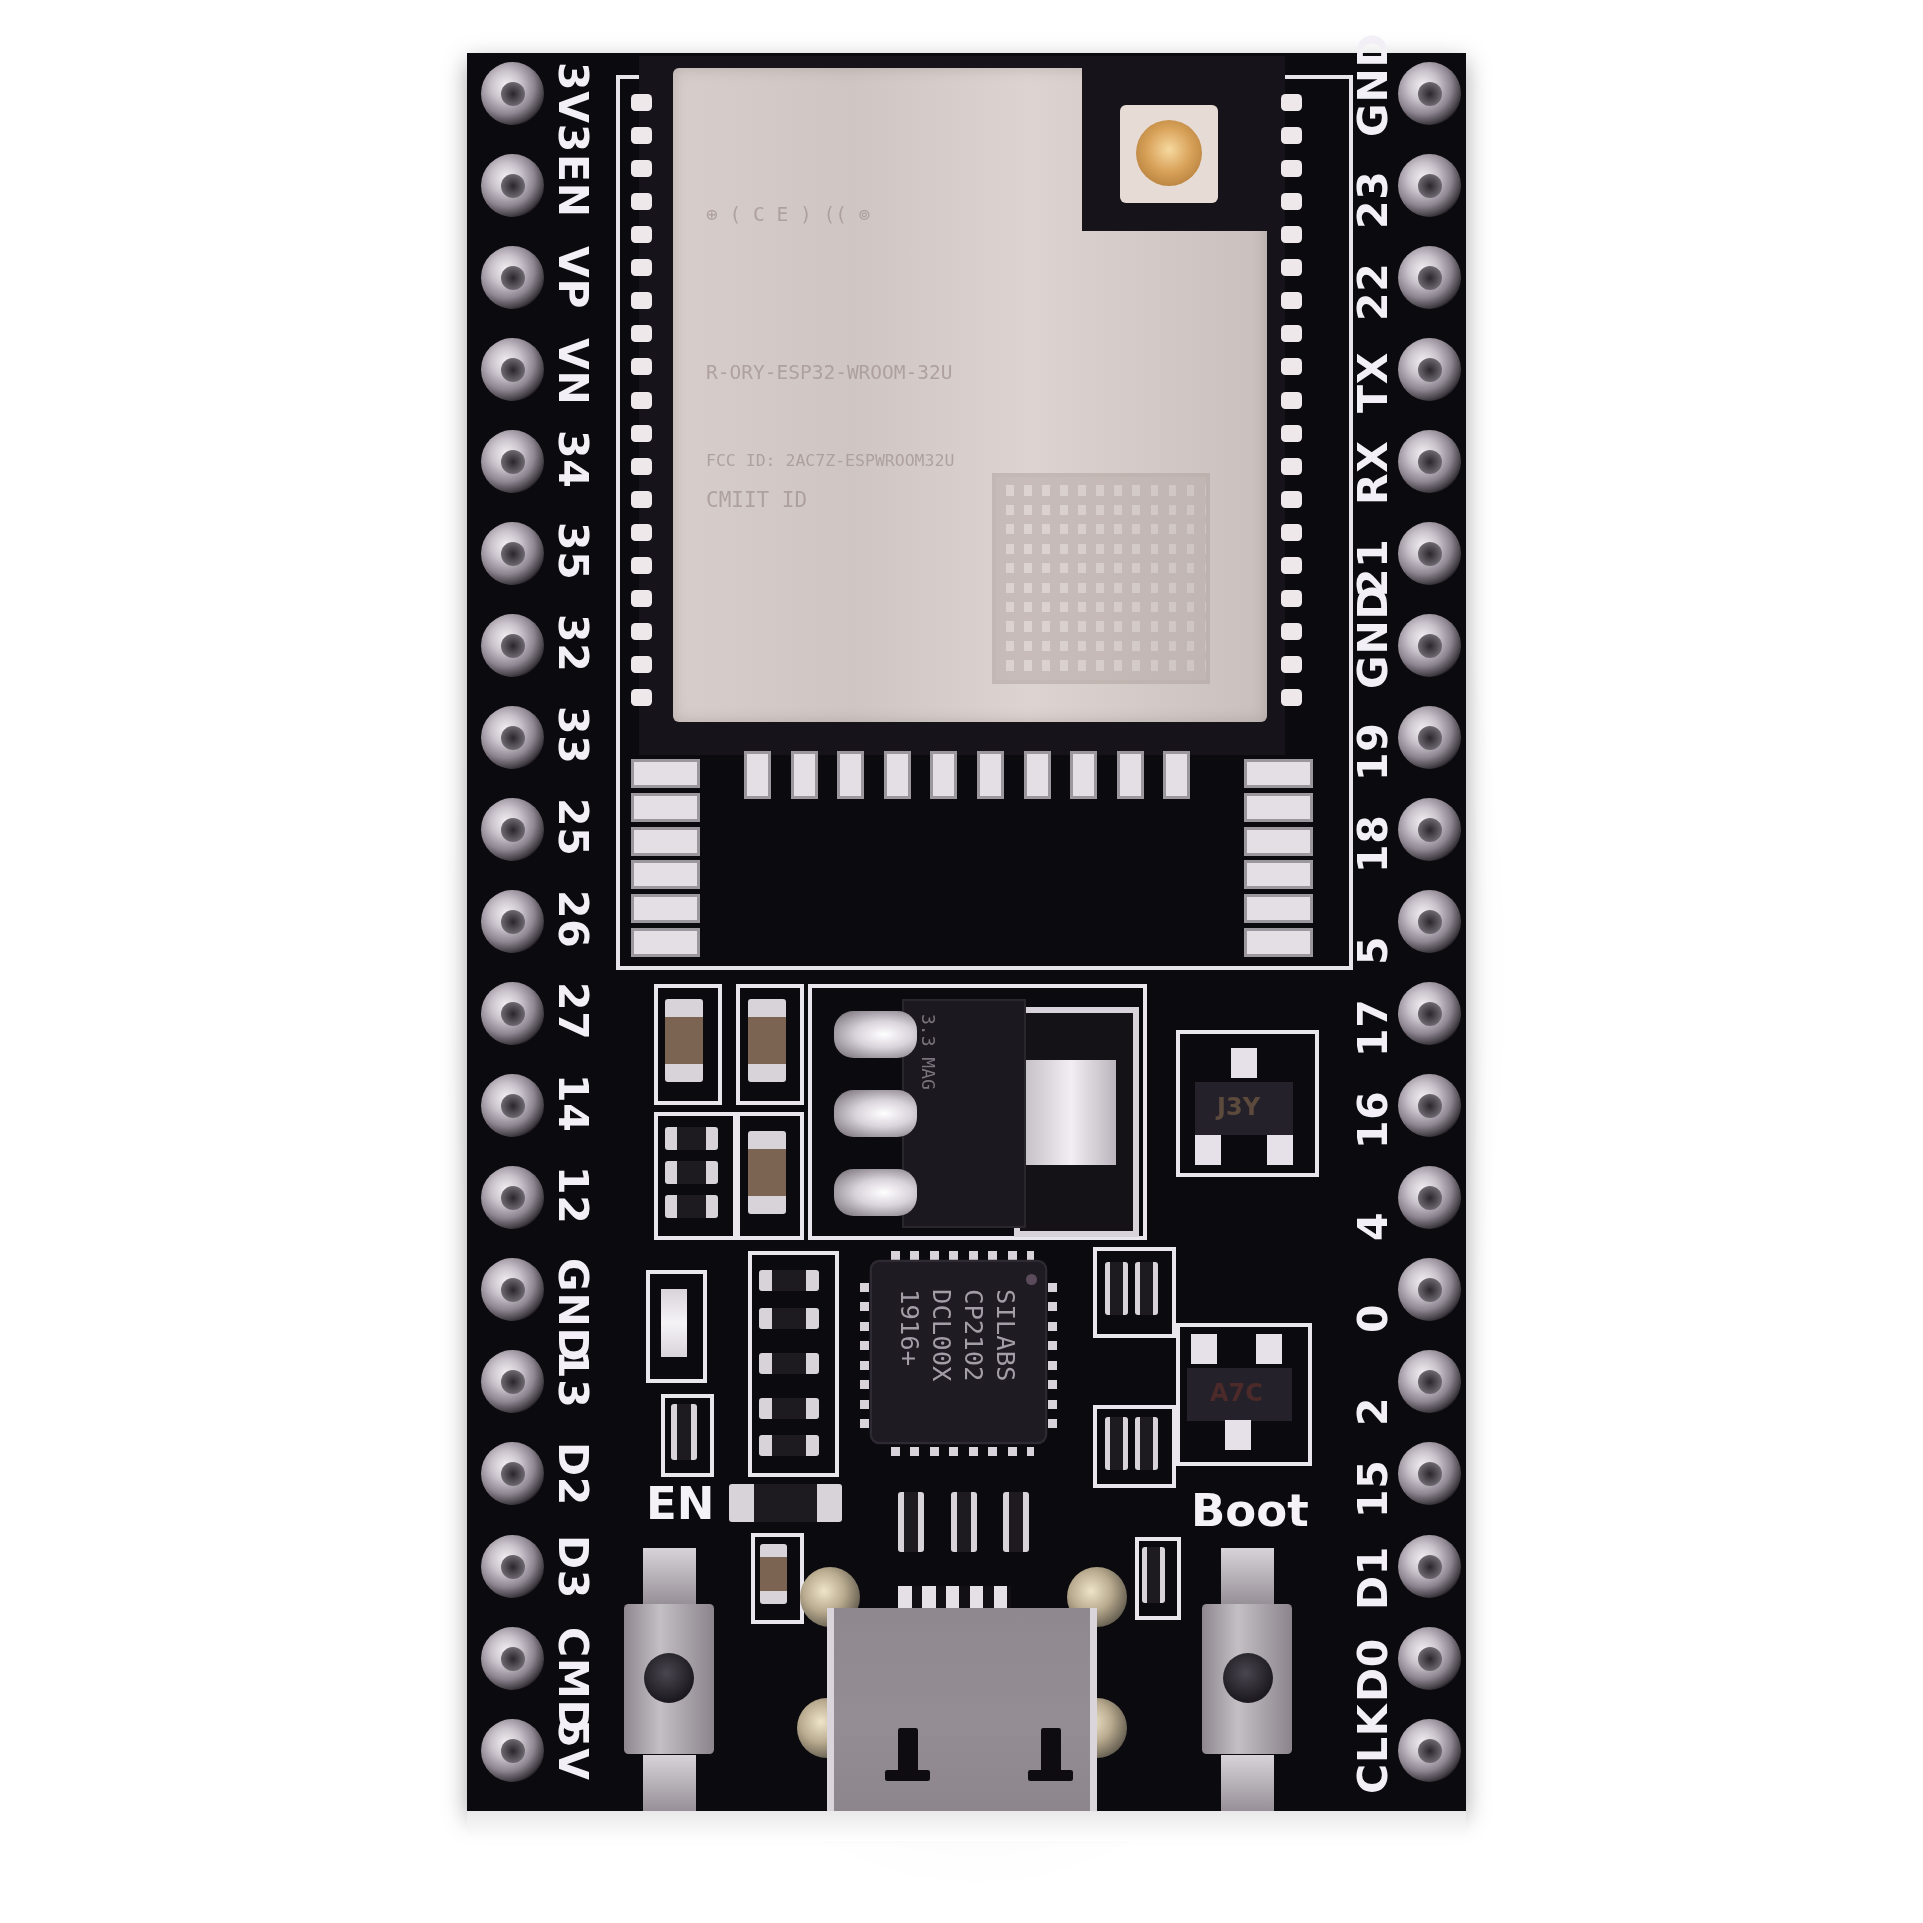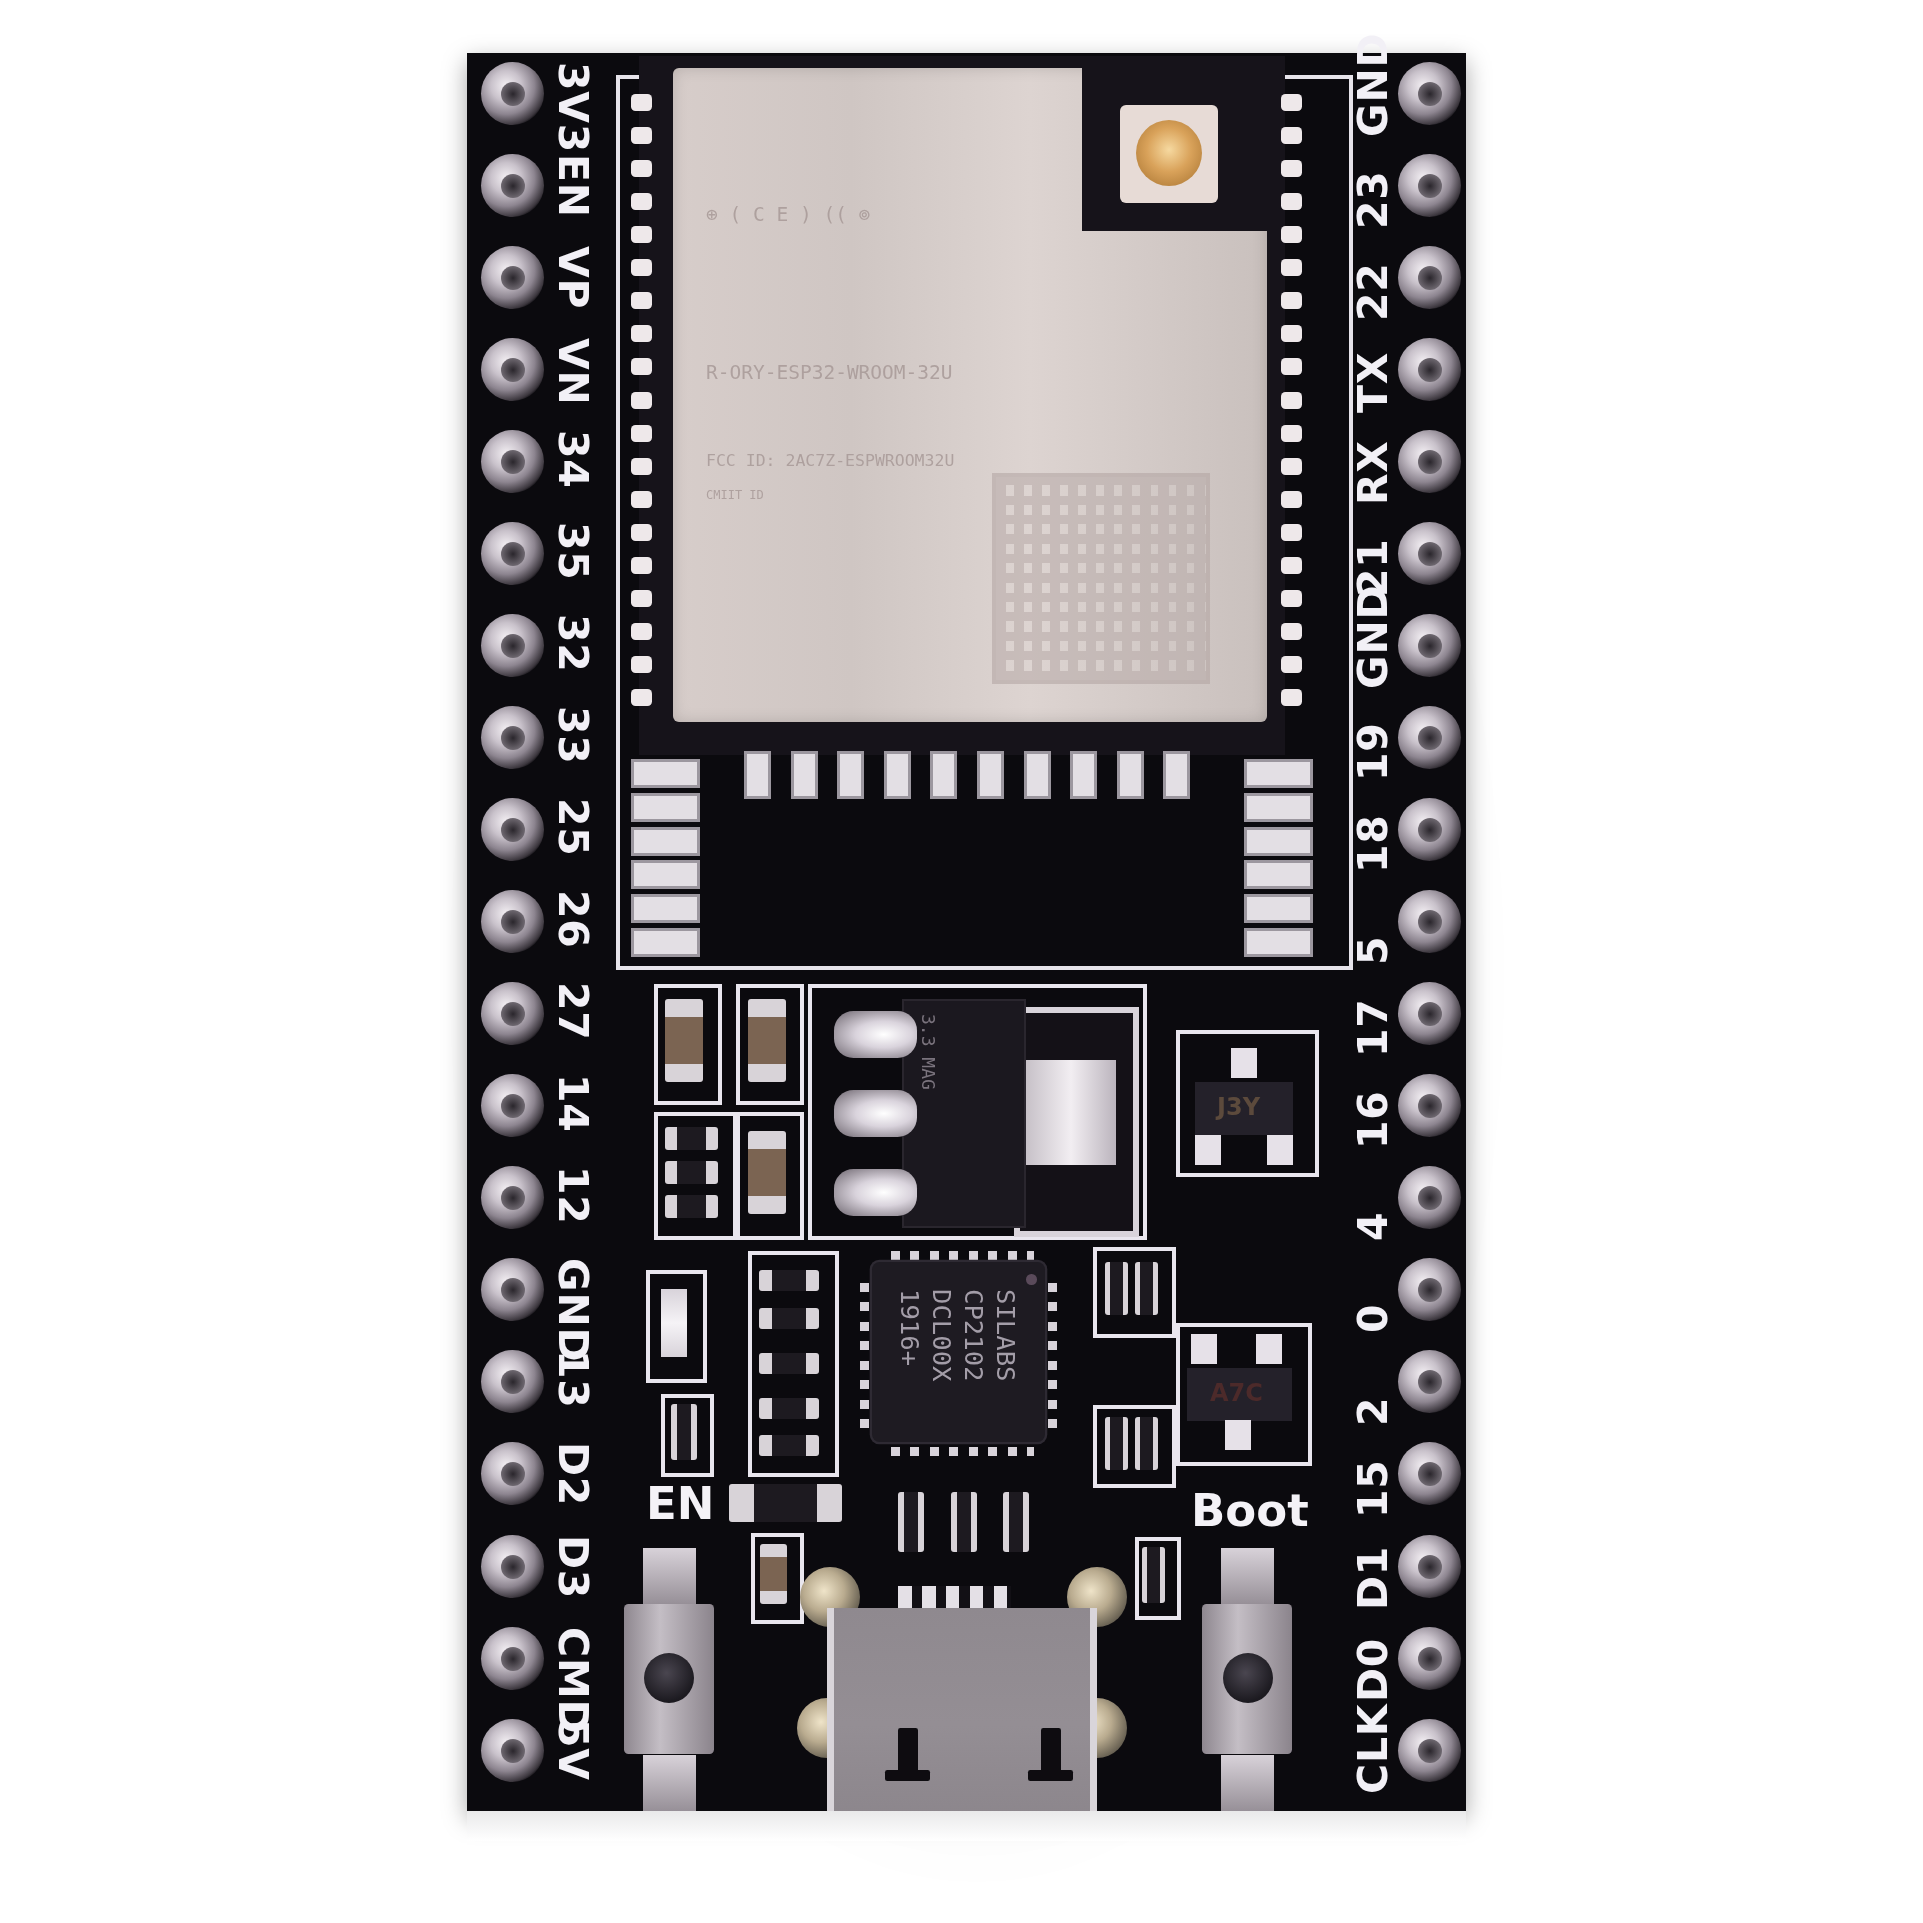--- a/index.html
+++ b/index.html
@@ -105,21 +105,21 @@
   </div>
 
 <div class="shield"></div>
 <div class="shield-notch"></div>
 <div class="ufl"></div>
 <div class="ufl-gold"></div>
 
 <div class="mod-text" style="left:706px;top:203px;">⊕ ( C E ) (( ⊚</div>
 <div class="mod-text" style="left:706px;top:361px;">R-ORY-ESP32-WROOM-32U</div>
 <div class="mod-text" style="left:706px;top:451px;font-size:16.5px;">FCC ID: 2AC7Z-ESPWROOM32U</div>
-<div class="mod-text" style="left:706px;top:488px;font-size:12px;">CMIIT ID</div>
+<div class="mod-text" style="left:706px;top:488px;font-size:21px;">CMIIT ID</div>
 <div class="qr"></div>
 
 <div id="bottom-pads">
     <div class="pad-v" style="left: 744px; top: 751px;"></div>
     <div class="pad-v" style="left: 791px; top: 751px;"></div>
     <div class="pad-v" style="left: 837px; top: 751px;"></div>
     <div class="pad-v" style="left: 884px; top: 751px;"></div>
     <div class="pad-v" style="left: 930px; top: 751px;"></div>
     <div class="pad-v" style="left: 977px; top: 751px;"></div>
     <div class="pad-v" style="left: 1024px; top: 751px;"></div>

